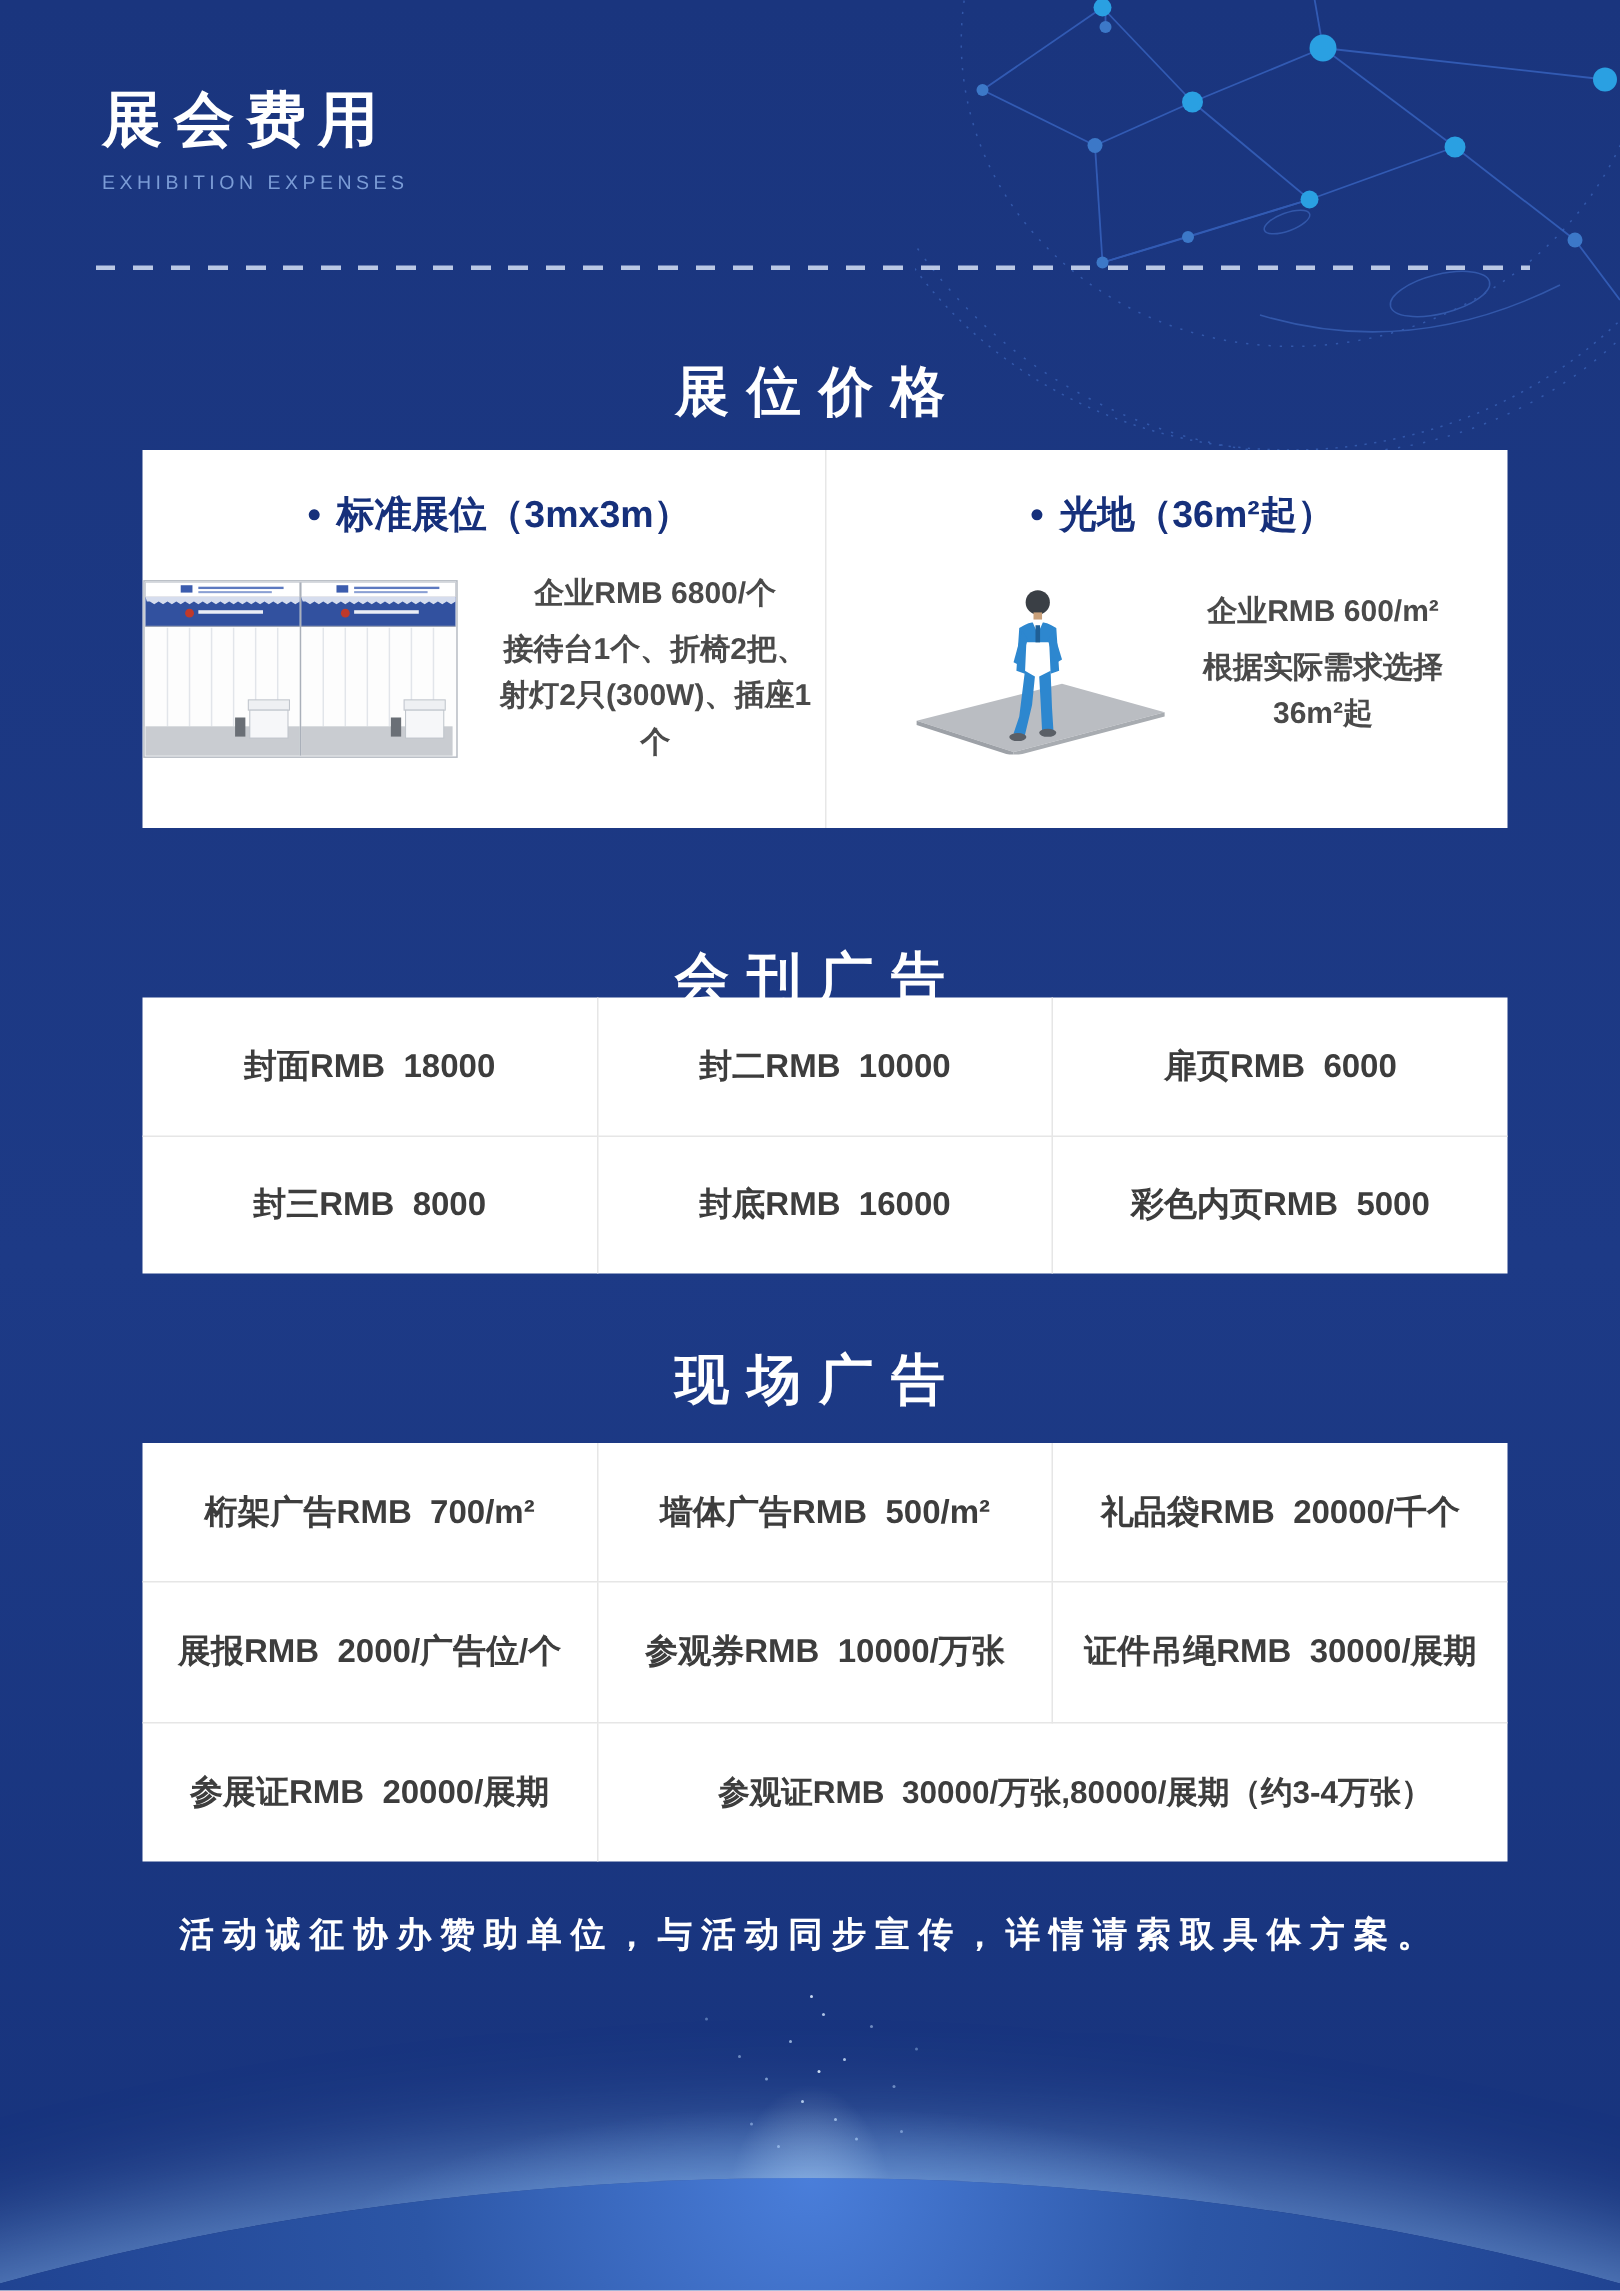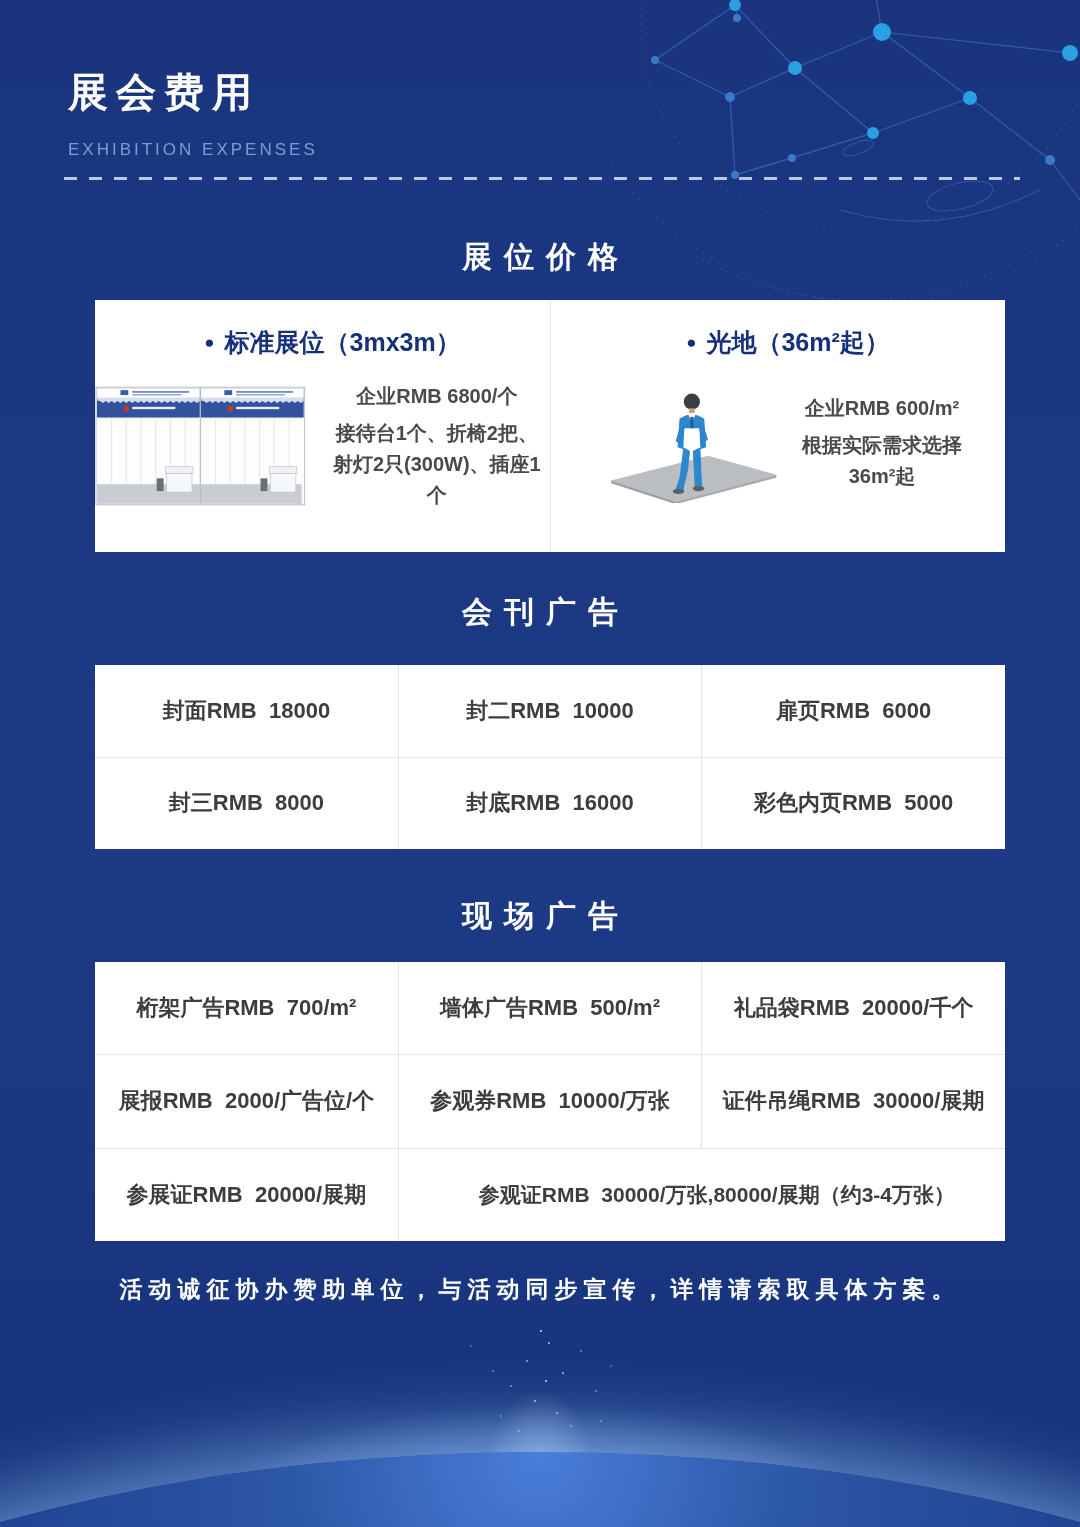--- a/index.html
+++ b/index.html
@@ -60,38 +60,38 @@
   }
   .planet {
     position: absolute; left: 50%; top: 1452px; transform: translateX(-50%);
     width: 2300px; height: 1200px; border-radius: 50%;
     background: radial-gradient(ellipse at 50% 0%,
        #4a7eda 0%, #2c56a6 16%, #1a3a88 42%, #132c6c 100%);
     box-shadow: 0 -22px 70px rgba(150,200,255,.55);
   }
 
   
-  .header { position: absolute; left: 68px; top: 72px; }
+  .header { position: absolute; left: 68px; top: 60px; }
   .header-title {
     color: #ffffff; font-size: 40px; font-weight: bold; letter-spacing: 8px;
     line-height: 1;
   }
   .header-subtitle {
-    margin-top: 28px; color: #7b9cd6; font-size: 17px; letter-spacing: 3px;
+    margin-top: 14px; color: #7b9cd6; font-size: 13px; letter-spacing: 3px;
     font-weight: 500;
   }
 
   
   .section-title {
     position: absolute; left: 0; width: 100%;
-    text-align: center; color: #ffffff; font-size: 30px; font-weight: bold;
+    text-align: center; color: #ffffff; font-size: 36px; font-weight: bold;
     letter-spacing: 12px; text-indent: 12px;
   }
   .st-booth  { top: 237px; }
-  .st-journal{ top: 592px; }
+  .st-journal{ top: 628px; }
   .st-onsite { top: 896px; }
 
   
   .booth-card {
     position: absolute; left: 95px; top: 300px; width: 910px; height: 252px;
     background: #ffffff; display: flex;
   }
   .booth-col { width: 50%; box-sizing: border-box; padding-top: 26px; }
   .booth-col + .booth-col { border-left: 1px solid #e7e7e7; }
   .booth-heading {

